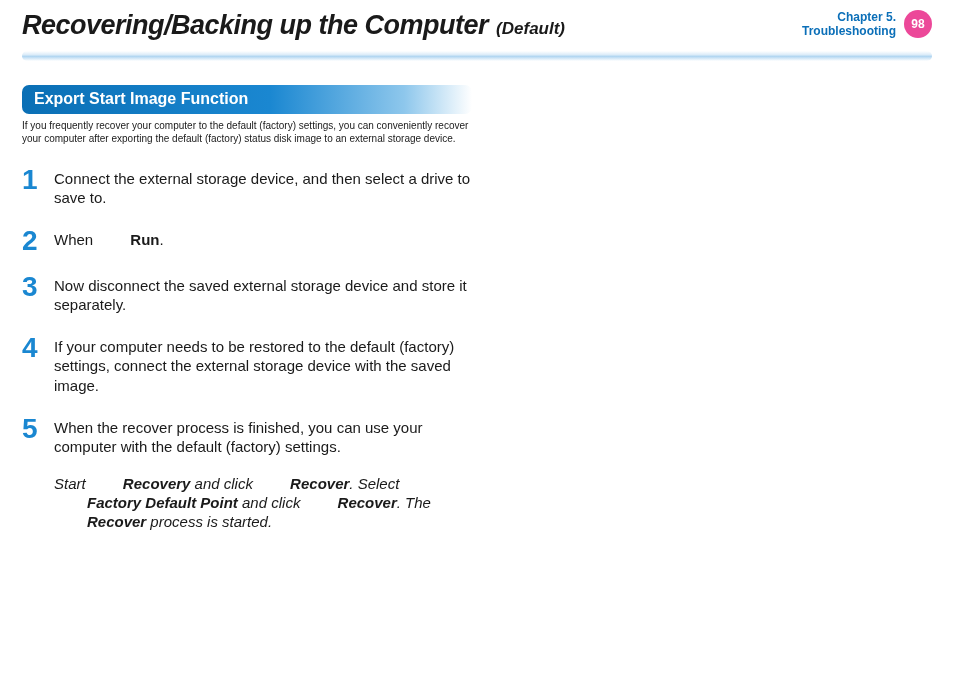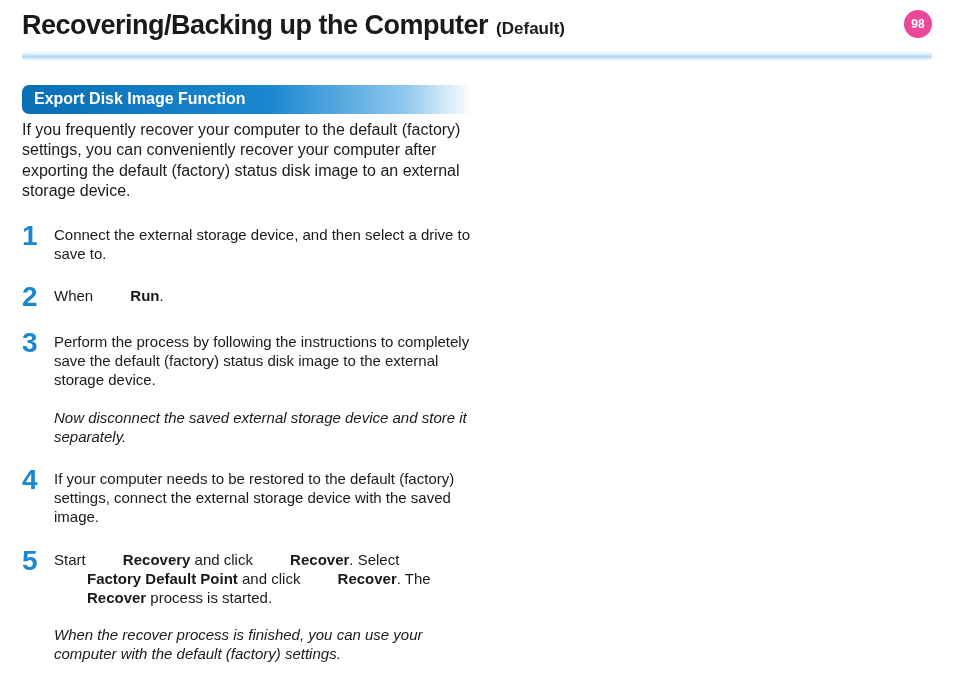--- a/index.html
+++ b/index.html
@@ -16,20 +16,21 @@
   .header {
     display: flex;
     justify-content: space-between;
     align-items: flex-start;
     margin-bottom: 10px;
   }
   .title-group {
     display: flex;
     align-items: baseline;
     gap: 8px;
+    font-style: italic;
   }
   .main-title {
     font-size: 27px;
     font-weight: 800;
     letter-spacing: -0.5px;
   }
   .title-suffix {
     font-size: 17px;
     font-weight: 700;
   }
@@ -76,21 +77,21 @@
     color: #fff;
     font-size: 16px;
     font-weight: 700;
     padding: 5px 14px 6px 12px;
     border-radius: 7px;
     background: linear-gradient(to right, #0a6fb5 0%, #1a87d1 55%, #8ec7ec 85%, #ffffff 100%);
     width: 450px;
     margin-bottom: 6px;
   }
   .intro {
-    font-size: 16px;
+    font-size: 10px;
     line-height: 1.28;
     margin-bottom: 22px;
     color: #1a1a1a;
   }
   .steps {
     list-style: none;
   }
   .step {
     display: flex;
     gap: 12px;
@@ -119,29 +120,33 @@
 <body>
 
 <div class="page">
 
   <div class="header">
     <div class="title-group">
       <h1 class="main-title">Recovering/Backing up the Computer</h1>
       <span class="title-suffix">(Default)</span>
     </div>
     <div class="chapter-block">
+      <div class="chapter-text">
+        <div>Chapter 5.</div>
+        <div>Troubleshooting</div>
+      </div>
       <div class="page-badge">98</div>
     </div>
   </div>
 
   <div class="divider"></div>
 
   <div class="content">
 
-    <div class="section-heading">Export Disk Image Function</div>
+    <div class="section-heading">Export Start Image Function</div>
 
     <p class="intro">If you frequently recover your computer to the default (factory) settings, you can conveniently recover your computer after exporting the default (factory) status disk image to an external storage device.</p>
 
     <ol class="steps">
 
       <li class="step">
         <div class="step-num">1</div>
         <div class="step-body">
           <p>Connect the external storage device, and then select a drive to save to.</p>
         </div>
@@ -150,36 +155,35 @@
       <li class="step">
         <div class="step-num">2</div>
         <div class="step-body">
           <p><span>When </span><span class="b">Run</span><span>.</span></p>
         </div>
       </li>
 
       <li class="step">
         <div class="step-num">3</div>
         <div class="step-body">
-          <p>Perform the process by following the instructions to completely save the default (factory) status disk image to the external storage device.</p>
           <p>Now disconnect the saved external storage device and store it separately.</p>
         </div>
       </li>
 
       <li class="step">
         <div class="step-num">4</div>
         <div class="step-body">
           <p>If your computer needs to be restored to the default (factory) settings, connect the external storage device with the saved image.</p>
         </div>
       </li>
 
       <li class="step">
         <div class="step-num">5</div>
         <div class="step-body">
+          <p>When the recover process is finished, you can use your computer with the default (factory) settings.</p>
           <p><span>Start </span><span class="b">Recovery</span><span> and click </span><span class="b">Recover</span><span>. Select </span><span class="b">Factory Default Point</span><span> and click </span><span class="b">Recover</span><span>. The </span><span class="b">Recover</span><span> process is started.</span></p>
-          <p>When the recover process is finished, you can use your computer with the default (factory) settings.</p>
         </div>
       </li>
 
     </ol>
 
   </div>
 </div>
 
 </body></html>

